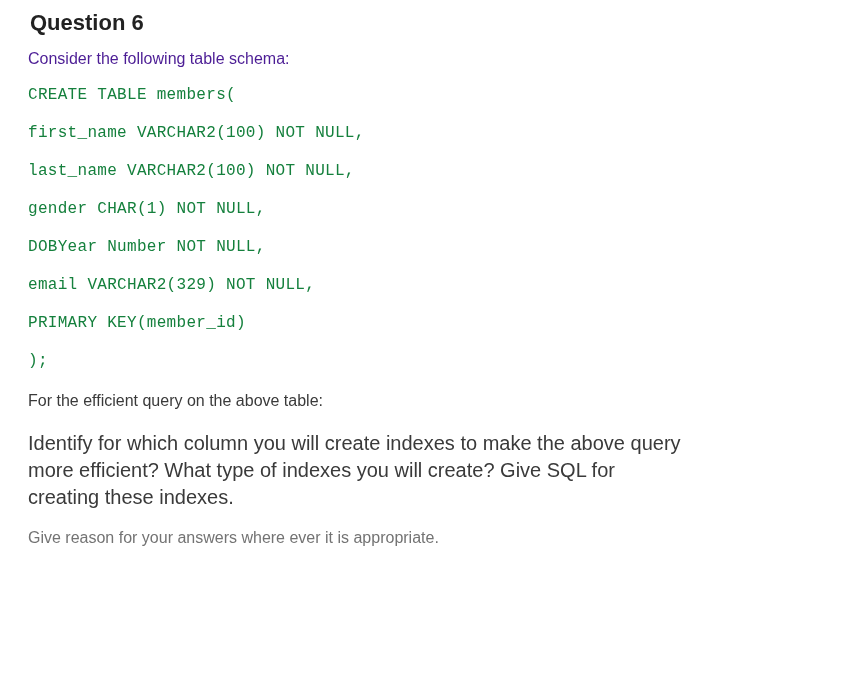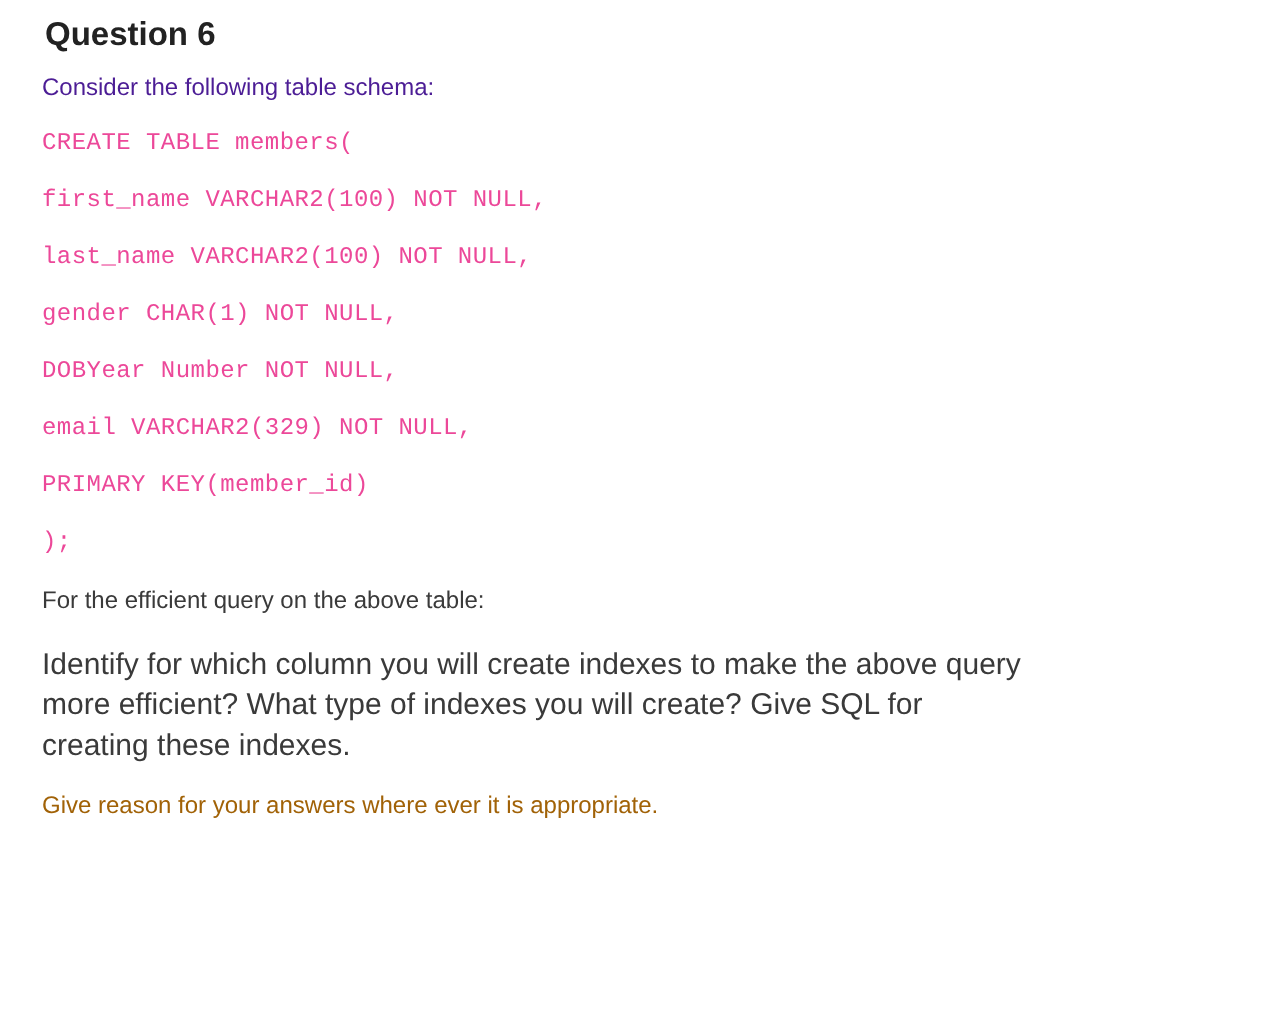--- a/index.html
+++ b/index.html
@@ -27,40 +27,40 @@
     }
     .para {
       font-size: 16px;
       color: #3a3a3a;
       line-height: 1.35;
       margin-bottom: 18px;
     }
     .code-line {
       font-family: "Courier New", Courier, monospace;
       font-size: 16px;
-      color: #ec4899;
+      color: #15803d;
       letter-spacing: 0.3px;
       margin-bottom: 20px;
       white-space: pre;
     }
     .intro {
       font-size: 16px;
       color: #4c1d95;
       margin-bottom: 18px;
     }
     .task {
       font-size: 20px;
       color: #3a3a3a;
       line-height: 1.35;
       margin-bottom: 16px;
       max-width: 660px;
     }
     .reason {
       font-size: 16px;
-      color: #a16207;
+      color: #737373;
       line-height: 1.35;
     }
   </style>
 </head>
 <body>
 
 <div class="question-title">Question 6</div>
 
 <div class="content">
   <div class="intro">Consider the following table schema:</div>

